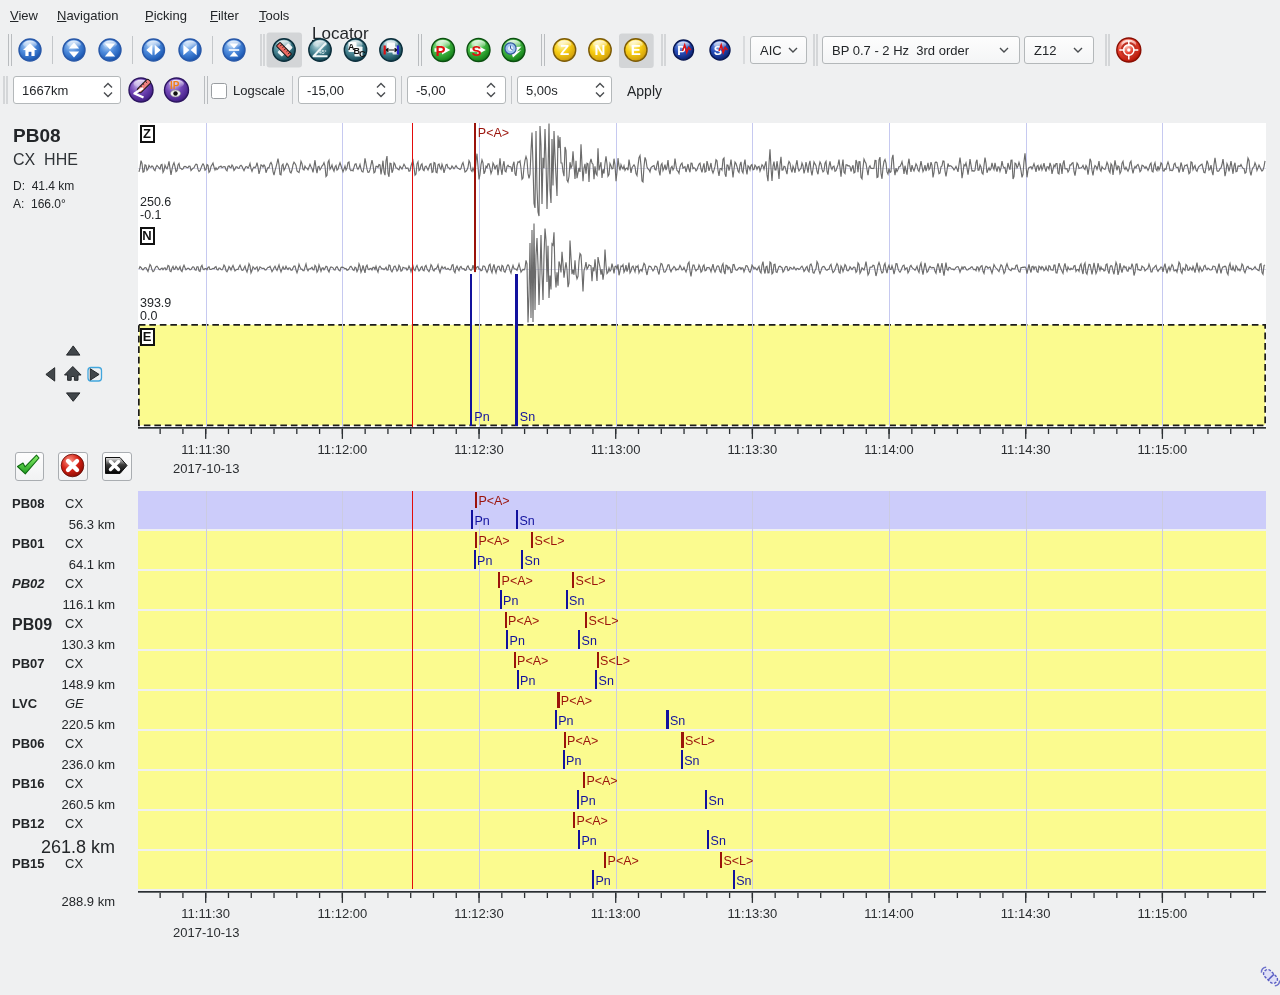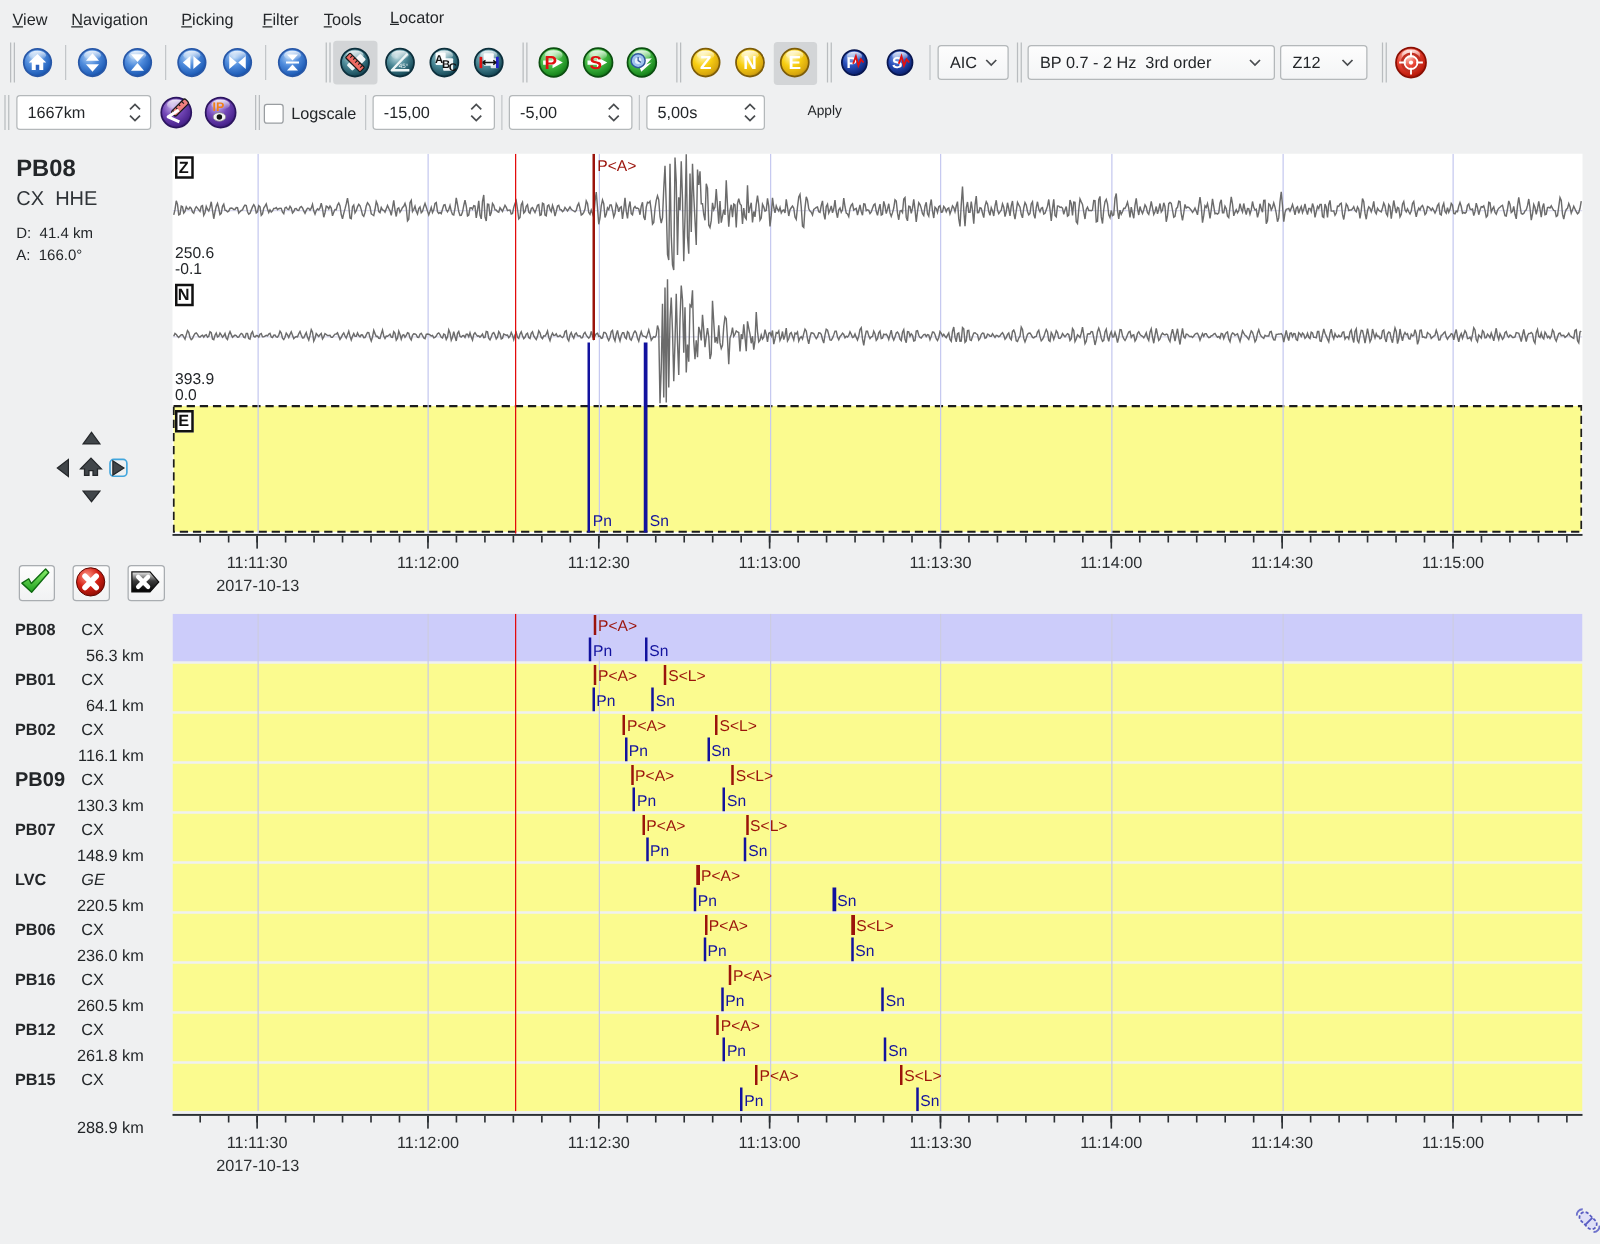--- a/index.html
+++ b/index.html
@@ -11,21 +11,21 @@
 .spin{position:absolute;background:#fff;border:1px solid #b4b8ba;border-radius:3px;
 font-size:13px;color:#232629;}
 .spin .cl{position:absolute;left:8px;top:50%;transform:translateY(-50%);white-space:pre;}
 </style></head>
 <body>
 <div class="txt" style="left:10px;top:8px;font-size:13px;"><u>V</u>iew</div>
 <div class="txt" style="left:57px;top:8px;font-size:13px;"><u>N</u>avigation</div>
 <div class="txt" style="left:145px;top:8px;font-size:13px;"><u>P</u>icking</div>
 <div class="txt" style="left:210px;top:8px;font-size:13px;"><u>F</u>ilter</div>
 <div class="txt" style="left:259px;top:8px;font-size:13px;"><u>T</u>ools</div>
-<div class="txt" style="left:312px;top:6px;font-size:13px;"><u>L</u>ocator</div>
+<div class="txt" style="left:312px;top:24px;font-size:17px;"><u>L</u>ocator</div>
 <svg class="ab" style="left:0;top:30px;" width="1280" height="42" viewBox="0 0 1280 42">
 <defs>
 <radialGradient id="gBlue" cx="0.38" cy="0.3" r="0.75">
  <stop offset="0" stop-color="#b4d4f6"></stop>
         <stop offset="0.45" stop-color="#4e8bdc"></stop>
  <stop offset="0.85" stop-color="#2260ba"></stop>
         <stop offset="1" stop-color="#164896"></stop>
       </radialGradient>
 <radialGradient id="gTeal" cx="0.38" cy="0.3" r="0.75">
  <stop offset="0" stop-color="#bcdadf"></stop>
@@ -240,21 +240,21 @@
     <path d="M2,6.5 L6,2.5 L10,6.5" stroke="#4a4d50" stroke-width="1.4" fill="none"></path>
     <path d="M2,11.5 L6,15.5 L10,11.5" stroke="#4a4d50" stroke-width="1.4" fill="none"></path>
   </svg>
 <div class="spin" style="left:517px;top:76px;width:93px;height:26px;">
     <span class="cl">5,00s</span>
   </div>
 <svg class="ab" style="left:594px;top:81px;" width="12" height="18">
     <path d="M2,6.5 L6,2.5 L10,6.5" stroke="#4a4d50" stroke-width="1.4" fill="none"></path>
     <path d="M2,11.5 L6,15.5 L10,11.5" stroke="#4a4d50" stroke-width="1.4" fill="none"></path>
   </svg>
-<div class="txt" style="left:646px;top:83px;font-size:11px;text-align:right;">Apply</div>
+<div class="txt" style="left:627px;top:83px;font-size:14px;text-align:right;">Apply</div>
 <div class="txt" style="left:13px;top:125px;font-size:19px;font-weight:bold;">PB08</div>
 <div class="txt" style="left:13px;top:151px;font-size:16px;color:#2f3337;">CX  HHE</div>
 <div class="txt" style="left:13px;top:179px;font-size:12px;">D:  41.4 km</div>
 <div class="txt" style="left:13px;top:196.5px;font-size:12px;">A:  166.0°</div>
 <svg class="ab" style="left:40px;top:340px;" width="68" height="66" viewBox="0 0 68 66">
 <path d="M26.5,15.1 L39.9,15.1 L33.2,5.9 Z" fill="#41464a" stroke="#24272a" stroke-width="1"></path>
 <path d="M14.7,27.7 L14.7,41.1 L5.9,34.4 Z" fill="#41464a" stroke="#24272a" stroke-width="1"></path>
 <path d="M24.5,35 L32.8,26.5 L41.1,35 L38,35 L38,40.3 L34.4,40.3 L34.4,36.5 L31.2,36.5 L31.2,40.3 L27.6,40.3 L27.6,35 Z" fill="#41464a" stroke="#24272a" stroke-width="1"></path>
 <rect x="48" y="27.5" width="13.5" height="13.5" rx="3" fill="none" stroke="#42a6dd" stroke-width="1.3"></rect>
 <path d="M50.3,28.8 L50.3,40.1 L59.1,34.4 Z" fill="#41464a" stroke="#24272a" stroke-width="1"></path>
@@ -557,41 +557,41 @@
 <div class="txt" style="left:457.4px;top:383.0px;font-size:12.5px;color:#12129e;">Pn</div>
 <div class="ab" style="left:594.6px;top:379.0px;width:2.4px;height:18.5px;background:#12129e;"></div>
 <div class="txt" style="left:598.2px;top:383.0px;font-size:12.5px;color:#12129e;">Sn</div>
 </div>
 <div class="txt" style="left:12px;top:495.5px;font-size:13px;font-weight:bold;">PB08</div>
 <div class="txt" style="left:65px;top:495.5px;font-size:13px;">CX</div>
 <div class="txt" style="left:0;top:517.0px;width:115px;text-align:right;font-size:13px;">56.3 km</div>
 <div class="txt" style="left:12px;top:535.5px;font-size:13px;font-weight:bold;">PB01</div>
 <div class="txt" style="left:65px;top:535.5px;font-size:13px;">CX</div>
 <div class="txt" style="left:0;top:557.0px;width:115px;text-align:right;font-size:13px;">64.1 km</div>
-<div class="txt" style="left:12px;top:575.5px;font-size:13px;font-weight:bold;">PB02</div>
+<div class="txt" style="left:12px;top:575.5px;font-size:13px;font-weight:bold;font-style:italic;">PB02</div>
 <div class="txt" style="left:65px;top:575.5px;font-size:13px;">CX</div>
 <div class="txt" style="left:0;top:597.0px;width:115px;text-align:right;font-size:13px;">116.1 km</div>
 <div class="txt" style="left:12px;top:615.5px;font-size:16px;font-weight:bold;">PB09</div>
 <div class="txt" style="left:65px;top:615.5px;font-size:13px;">CX</div>
 <div class="txt" style="left:0;top:637.0px;width:115px;text-align:right;font-size:13px;">130.3 km</div>
 <div class="txt" style="left:12px;top:655.5px;font-size:13px;font-weight:bold;">PB07</div>
 <div class="txt" style="left:65px;top:655.5px;font-size:13px;">CX</div>
 <div class="txt" style="left:0;top:677.0px;width:115px;text-align:right;font-size:13px;">148.9 km</div>
 <div class="txt" style="left:12px;top:695.5px;font-size:13px;font-weight:bold;">LVC</div>
 <div class="txt" style="left:65px;top:695.5px;font-size:13px;font-style:italic;">GE</div>
 <div class="txt" style="left:0;top:717.0px;width:115px;text-align:right;font-size:13px;">220.5 km</div>
 <div class="txt" style="left:12px;top:735.5px;font-size:13px;font-weight:bold;">PB06</div>
 <div class="txt" style="left:65px;top:735.5px;font-size:13px;">CX</div>
 <div class="txt" style="left:0;top:757.0px;width:115px;text-align:right;font-size:13px;">236.0 km</div>
 <div class="txt" style="left:12px;top:775.5px;font-size:13px;font-weight:bold;">PB16</div>
 <div class="txt" style="left:65px;top:775.5px;font-size:13px;">CX</div>
 <div class="txt" style="left:0;top:797.0px;width:115px;text-align:right;font-size:13px;">260.5 km</div>
 <div class="txt" style="left:12px;top:815.5px;font-size:13px;font-weight:bold;">PB12</div>
 <div class="txt" style="left:65px;top:815.5px;font-size:13px;">CX</div>
-<div class="txt" style="left:0;top:837.0px;width:115px;text-align:right;font-size:13px;">261.8 km</div>
+<div class="txt" style="left:0;top:837.0px;width:115px;text-align:right;font-size:18px;">261.8 km</div>
 <div class="txt" style="left:12px;top:855.5px;font-size:13px;font-weight:bold;">PB15</div>
 <div class="txt" style="left:65px;top:855.5px;font-size:13px;">CX</div>
 <div class="txt" style="left:0;top:877.0px;width:115px;text-align:right;font-size:13px;margin-top:17px;">288.9 km</div>
 <svg class="ab" style="left:1260px;top:965px;" width="20" height="24" viewBox="0 0 20 24">
 <g transform="translate(10.5,11.5) rotate(-45)">
 <rect x="-4.1" y="-8" width="8.2" height="16" rx="3.9" fill="#dfe0f7" stroke="#585cc2" stroke-width="1.4" stroke-dasharray="2.6 1.5"></rect>
 <line x1="-4.1" y1="0.8" x2="4.1" y2="0.8" stroke="#585cc2" stroke-width="1.5"></line>
 <path d="M-3.6,-9.2 a4.6,4.6 0 0 1 7,-0.3" stroke="#6e72cc" stroke-width="1.5" fill="none"></path>
 <path d="M3.6,9.2 a4.6,4.6 0 0 1 -7,0.3" stroke="#6e72cc" stroke-width="1.5" fill="none"></path>
 </g>

